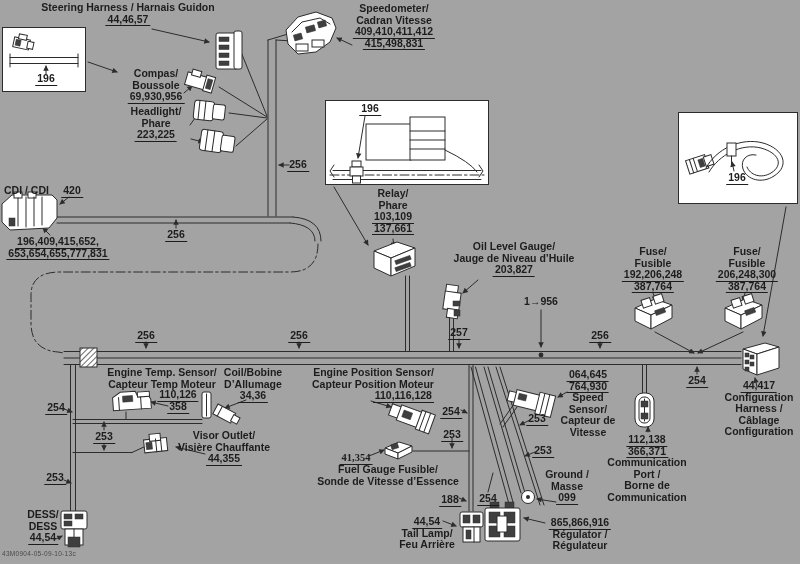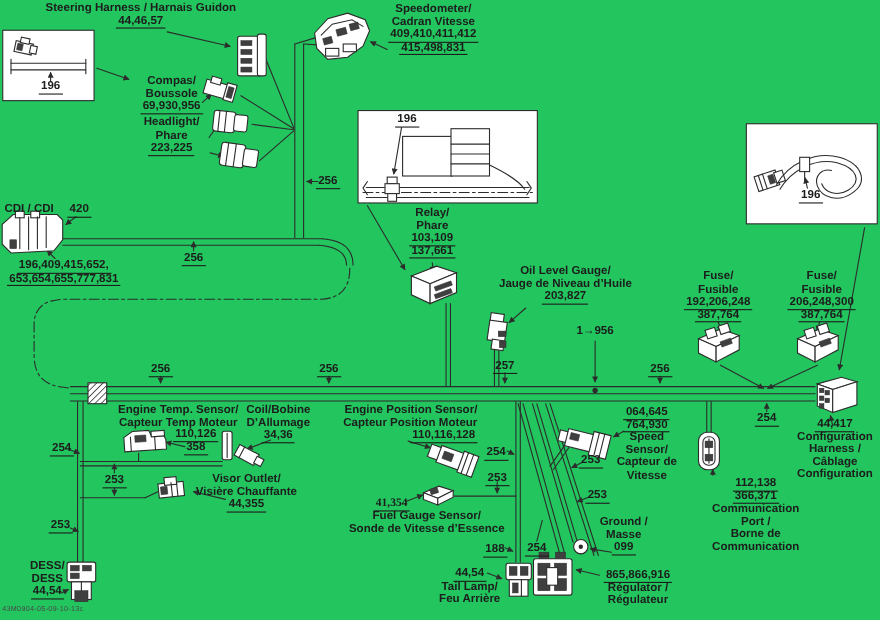--- a/index.html
+++ b/index.html
@@ -1,16 +1,16 @@
 <!DOCTYPE html>
 <html><head>
 <meta charset="utf-8">
 <style>
   html,body{margin:0;padding:0;background:#e8e8e8}
-  .stage{position:relative;width:800px;height:564px;background:#22c55e;overflow:hidden;
+  .stage{position:relative;width:800px;height:564px;background:#a3a3a3;overflow:hidden;
          font-family:"Liberation Sans",sans-serif}
   .stage svg{position:absolute;left:0;top:0}
   .lbl{position:absolute;transform:translateX(-50%);text-align:center;
        font-size:10.5px;line-height:11.6px;font-weight:700;color:#1d1d1d;white-space:nowrap}
   .lbl.left{transform:none;text-align:left}
   .lbl .row{display:block}
   .lbl .u{border-bottom:1.2px solid #1d1d1d;padding:0 2px 0.5px 2px}
   .code{position:absolute;left:2px;top:550px;font-size:6.5px;font-weight:400;
         color:#4a4a4a;letter-spacing:.3px;font-family:"Liberation Sans",sans-serif}
   .w{fill:none;stroke:#2c2c2c;stroke-width:1;stroke-linecap:round}
@@ -521,21 +521,21 @@
       <div class="lbl" style="left: 451px; top: 406px;">
         <div class="row"><span class="u">254</span></div>
       </div>
       <div class="lbl" style="left: 452px; top: 429px;">
         <div class="row"><span class="u">253</span></div>
       </div>
       <div class="lbl" style="left: 356px; top: 452px; font-family: Liberation Serif, serif;">
         <div class="row"><span class="u">41,354</span></div>
       </div>
       <div class="lbl" style="left: 388px; top: 464px;">
-        <div class="row"><span>Fuel Gauge Sensor/</span></div>
+        <div class="row"><span>Fuel Gauge Fusible/</span></div>
         <div class="row"><span>Sonde de Vitesse d’Essence</span></div>
       </div>
       <div class="lbl" style="left: 450px; top: 494px;">
         <div class="row"><span class="u">188</span></div>
       </div>
       <div class="lbl" style="left: 488px; top: 493px;">
         <div class="row"><span class="u">254</span></div>
       </div>
       <div class="lbl" style="left: 427px; top: 516px;">
         <div class="row"><span class="u">44,54</span></div>
@@ -559,21 +559,21 @@
         <div class="row"><span>Sensor/</span></div>
         <div class="row"><span>Capteur de</span></div>
         <div class="row"><span>Vitesse</span></div>
       </div>
       <div class="lbl" style="left: 537px; top: 413px;">
         <div class="row"><span class="u">253</span></div>
       </div>
       <div class="lbl" style="left: 543px; top: 445px;">
         <div class="row"><span class="u">253</span></div>
       </div>
-      <div class="lbl" style="left: 647px; top: 434px; margin-left: 40px;">
+      <div class="lbl" style="left: 647px; top: 434px;">
         <div class="row"><span class="u">112,138</span></div>
         <div class="row"><span class="u">366,371</span></div>
         <div class="row"><span>Communication</span></div>
         <div class="row"><span>Port /</span></div>
         <div class="row"><span>Borne de</span></div>
         <div class="row"><span>Communication</span></div>
       </div>
     </div>
 
 <div class="code">43M0904-05-09-10-13c</div>

